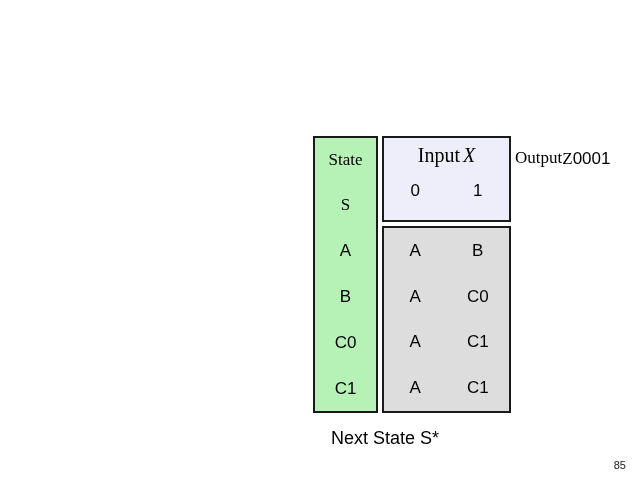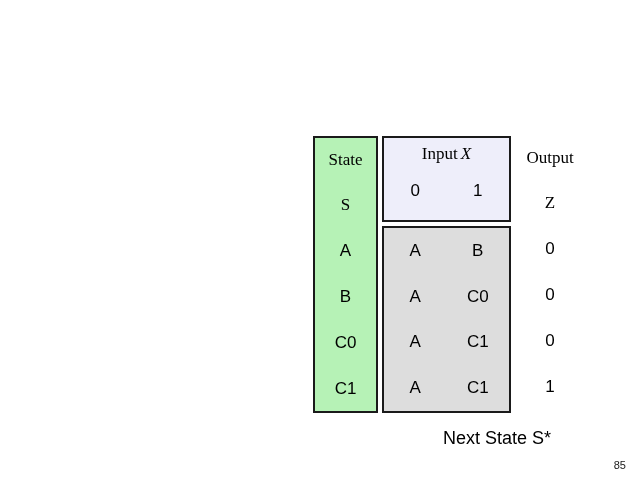--- a/index.html
+++ b/index.html
@@ -75,21 +75,21 @@
     background: #eeeefa;
     border: 2px solid #1a1a1a;
     box-sizing: border-box;
   }
   #input-head .title {
     position: absolute;
     left: 0;
     right: 0;
     top: 6px;
     text-align: center;
-    font-size: 17px;
+    font-size: 20px;
     color: #000;
     white-space: nowrap;
   }
   #input-head .title .xsym {
     margin-left: 3px;
   }
   #input-head .bitrow {
     position: absolute;
     left: 0;
     right: 0;
@@ -129,21 +129,21 @@
   }
 
   
   #out-col {
     position: absolute;
     left: 515px;
     top: 136px;
     width: 70px;
     height: 277px;
     display: flex;
-    flex-direction: column;
+    flex-direction: row;
   }
   #out-col .cell {
     display: flex;
     align-items: center;
     justify-content: center;
     color: #000;
   }
   #out-col .hdr {
     height: 44px;
     font-size: 17px;
@@ -153,24 +153,24 @@
     font-size: 17px;
   }
   #out-col .row {
     height: 46px;
     font-size: 17px;
   }
 
   
   #caption {
     position: absolute;
-    left: 321px;
+    left: 331px;
     top: 428px;
     width: 230px;
-    text-align: right;
+    text-align: left;
     font-size: 18px;
     color: #000;
     white-space: nowrap;
   }
 
   
   #page-num {
     position: absolute;
     right: 12px;
     bottom: 8px;

